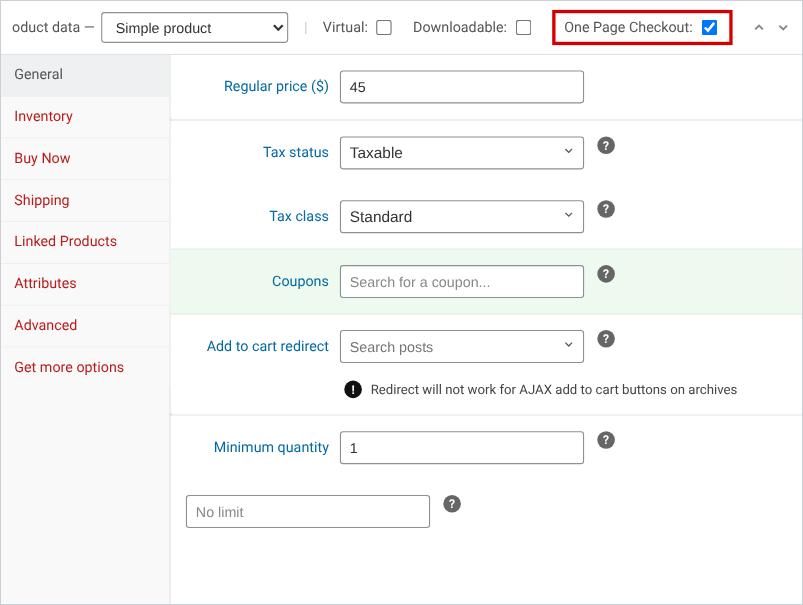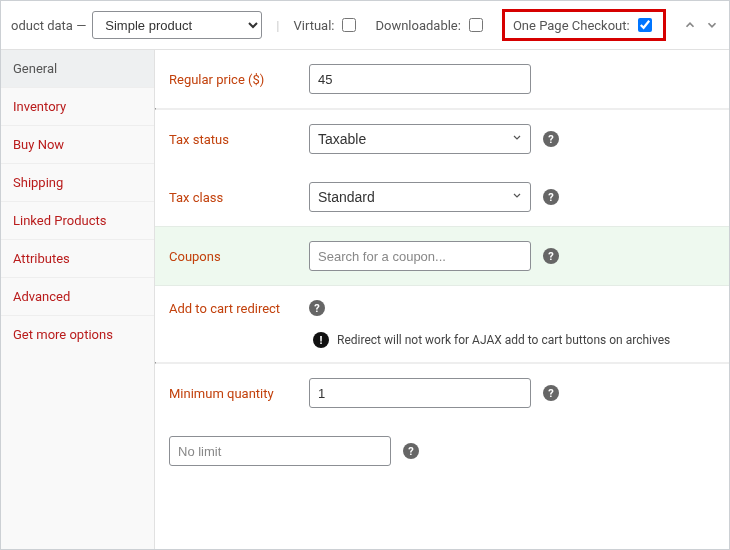--- a/index.html
+++ b/index.html
@@ -106,25 +106,25 @@
   }
   .field-row {
     display: flex;
     align-items: center;
     padding: 14px 14px;
     font-size: 13px;
     gap: 10px;
   }
   .field-row .label {
     width: 130px;
-    color: #c2410c;
+    color: #0369a1;
+    text-align: right;
   }
   .field-row .controls {
     display: flex;
-    align-items: center;
     gap: 12px;
     flex: 1;
   }
   input.txt {
     height: 30px;
     width: 222px;
     border: 1px solid #8c8f94;
     border-radius: 3px;
     padding: 0 8px;
     font-size: 13px;
@@ -321,20 +321,28 @@
         <div class="label">Coupons</div>
         <div class="controls">
           <input class="txt" placeholder="Search for a coupon..." style="">
           <span class="help">?</span>
         </div>
       </div>
 
       <div class="field-row">
         <div class="label">Add to cart redirect</div>
         <div class="controls">
+          <div class="search-select">
+            <input placeholder="Search posts" style="">
+            <span class="select-caret">
+              <svg viewBox="0 0 16 16" width="12" height="12">
+                  <path d="M4 6l4 4 4-4" stroke="#555" stroke-width="1.6" fill="none"></path>
+                </svg>
+            </span>
+          </div>
           <span class="help">?</span>
         </div>
       </div>
 
       <div class="notice-row">
         <span class="notice-icon">!</span>
         <span>Redirect will not work for AJAX add to cart buttons on archives</span>
       </div>
 
       <hr class="divider">

